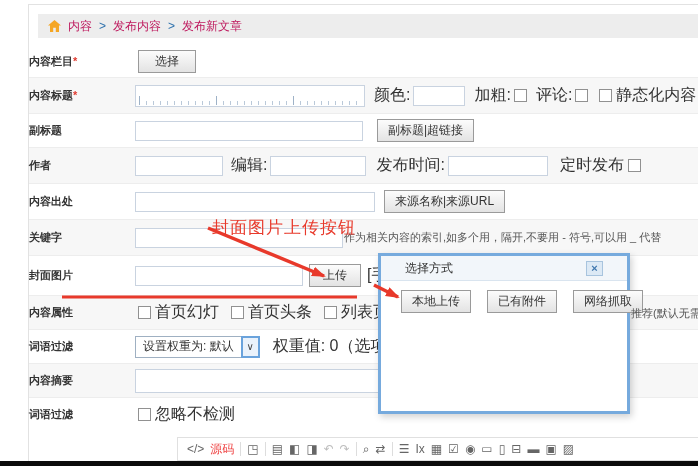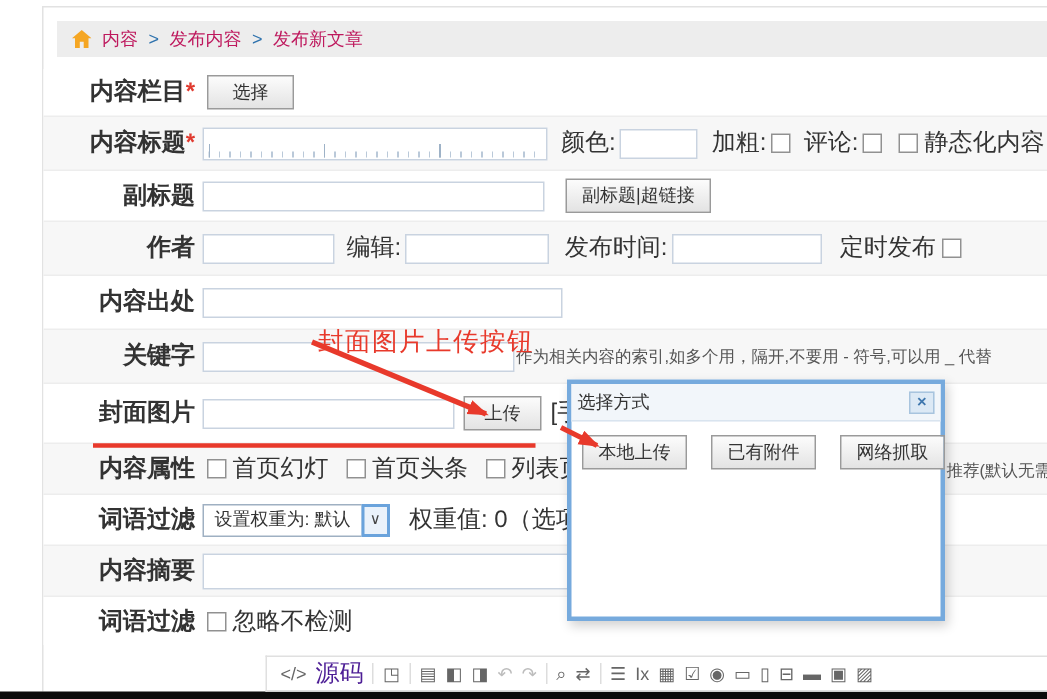--- a/index.html
+++ b/index.html
@@ -10,21 +10,21 @@
   .panel-left{position:absolute;left:28px;top:4px;width:1px;height:457px;background:#e2e2e2}
 
   .breadcrumb{position:absolute;left:38px;top:14px;width:660px;height:24px;background:#ededed;
               display:flex;align-items:center;gap:7px;padding-left:10px}
   .bc-item{font-size:12px;color:#be185d}
   .bc-sep{font-size:12px;color:#2e72ad}
 
   .row{position:absolute;left:29px;width:669px;display:flex;align-items:center;
        border-bottom:1px solid #ededed;background:#fff}
   .row.alt{background:#f7f7f7}
-  .lbl{width:101px;text-align:right;font-size:16px;font-weight:bold;color:#333;flex:none;white-space:nowrap}
+  .lbl{width:101px;text-align:left;font-size:11px;font-weight:bold;color:#333;flex:none;white-space:nowrap}
   .req{color:#e03a2f;font-weight:bold}
   .small{font-size:16px;color:#333;white-space:nowrap}
   .hint{font-size:11px;color:#555;white-space:nowrap;overflow:hidden}
   .inp{height:20px;border:1px solid #c9d3e0;background:#fff;flex:none}
   .btn{font-size:12px;color:#333;border:1px solid #9a9a9a;background:linear-gradient(#fcfcfc,#e3e3e3);
        padding:2px 10px;white-space:nowrap;cursor:pointer}
   .cb{width:13px;height:13px;border:1px solid #919191;background:#fff;display:inline-block;flex:none}
 
   .ruler-wrap{position:relative;width:230px;height:22px;border:1px solid #c9d3e0;background:#fff;flex:none}
   .ruler{position:absolute;left:3px;right:3px;bottom:1px;height:9px;
@@ -38,34 +38,34 @@
   .sel{display:flex;height:22px;margin-left:5px}
   .sel-text{border:1px solid #9fb0c2;background:#fff;font-size:12px;color:#333;
             display:flex;align-items:center;padding:0 7px;white-space:nowrap}
   .sel-arrow{width:19px;border:2px solid #6aa3dc;background:#eaf2fb;color:#444;font-size:10px;
              display:flex;align-items:center;justify-content:center;margin-left:-1px}
   .wbox{width:20px;height:20px;border:2px solid #7fb2e0;background:#fff;margin-left:10px;flex:none}
 
   .dialog{position:absolute;left:378px;top:253px;width:252px;height:161px;background:#fff;
           border:3px solid #76aadd;z-index:10;box-shadow:2px 3px 7px rgba(0,0,0,.18)}
   .dlg-head{height:25px;background:#f2f6fa;border-bottom:1px solid #d9e4ef;display:flex;
-            align-items:center;justify-content:space-between;padding:0 4px}
+            align-items:center;justify-content:space-between;padding:0 24px}
   .dlg-title{font-size:12px;color:#333}
   .dlg-close{width:17px;height:15px;border:1px solid #a8c4de;background:#dce9f5;color:#3f77ae;
              font-size:11px;font-weight:bold;display:flex;align-items:center;justify-content:center;
              line-height:1;cursor:pointer}
-  .dlg-body{padding:9px 7px;display:flex;gap:16px}
+  .dlg-body{padding:9px 20px;display:flex;gap:16px}
 
   .editor{position:absolute;left:177px;top:437px;width:521px;height:24px;background:#fff;
           border:1px solid #e0e0e0;border-right:none;display:flex;align-items:center;gap:6px;
           padding:0 9px;overflow:hidden;z-index:1}
   .tico{font-size:12px;color:#666;flex:none;line-height:1;cursor:pointer}
   .tico.dim{color:#bdbdbd}
   .tsep{width:1px;height:14px;background:#ddd;flex:none}
-  .src-label{font-size:16px;color:#4c1d95;white-space:nowrap}
+  .src-label{font-size:12px;color:#ef4444;white-space:nowrap}
 
   .blackbar{position:absolute;left:0;top:461px;width:698px;height:5px;background:#0b0b0b}
 
   .overlay{position:absolute;left:0;top:0;width:698px;height:466px;z-index:20;pointer-events:none}
   .anno{position:absolute;left:212px;top:216px;font-size:17px;color:#e8392b;z-index:21;
         font-family:"DejaVu Serif","Liberation Serif",serif;letter-spacing:1px;white-space:nowrap;
         pointer-events:none}
   .frag-right{position:absolute;left:631px;top:306px;font-size:11px;color:#555;white-space:nowrap;z-index:11}
 </style>
 </head>
@@ -120,20 +120,21 @@
   <input class="inp" style="width: 96px; margin-left: 3px;">
   <span class="small" style="margin-left:10px">发布时间:</span>
   <input class="inp" style="width: 100px; margin-left: 3px;">
   <span class="small" style="margin-left:12px">定时发布</span>
   <span class="cb" style="margin-left:4px"></span>
 </div>
 
 <div class="row" style="top:184px;height:36px">
   <span class="lbl">内容出处</span>
   <input class="inp" style="width: 240px; margin-left: 5px;">
+  <button class="btn" style="margin-left:9px">来源名称|来源URL</button>
 </div>
 
 <div class="row alt" style="top:220px;height:36px">
   <span class="lbl">关键字</span>
   <input class="inp" style="width: 208px; margin-left: 5px;">
   <span class="hint" style="margin-left:1px">作为相关内容的索引,如多个用，隔开,不要用 - 符号,可以用 _ 代替</span>
 </div>
 
 <div class="row" style="top:256px;height:40px">
   <span class="lbl">封面图片</span>

